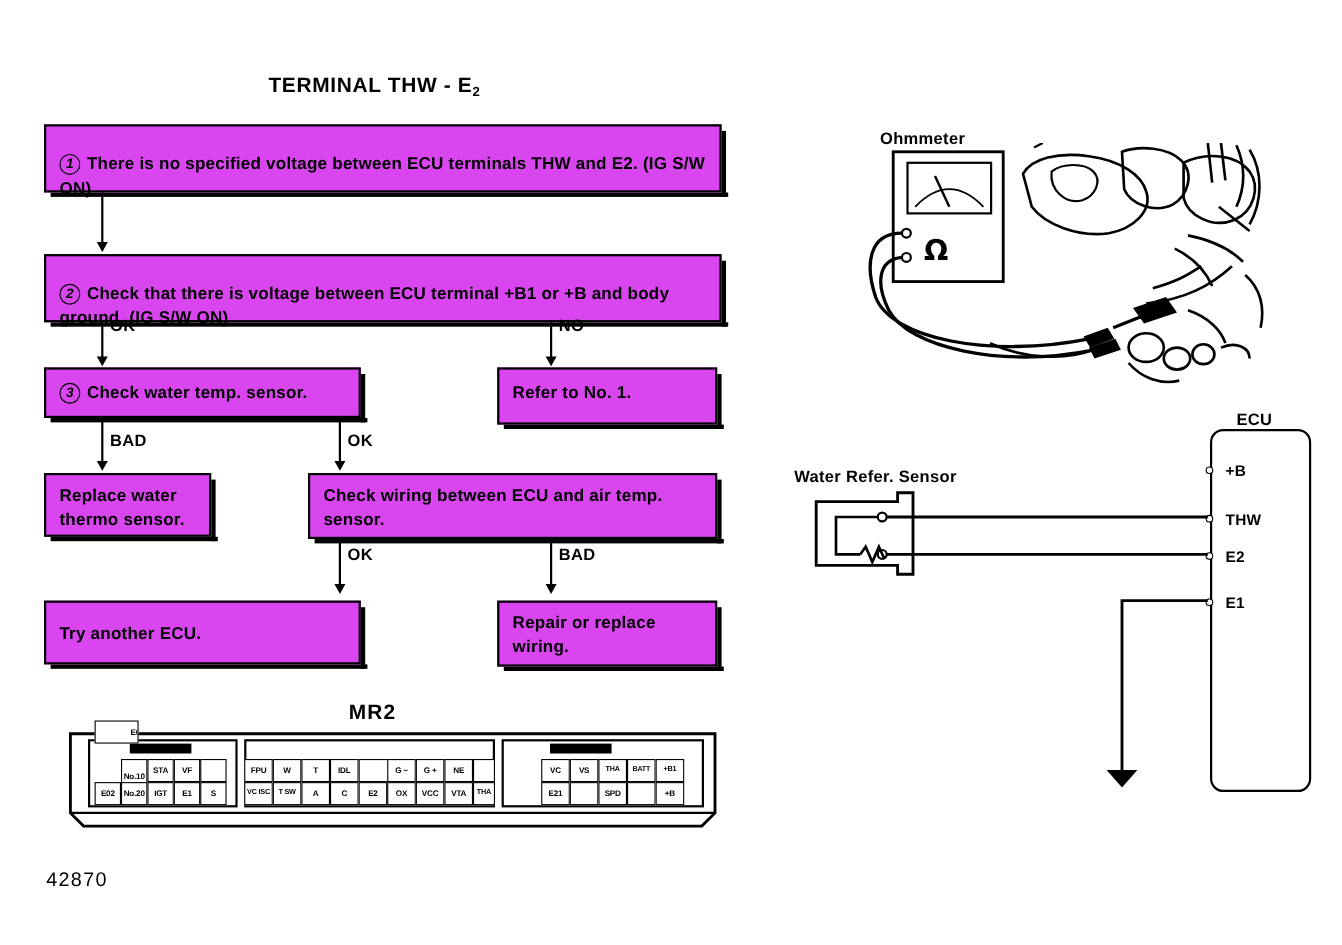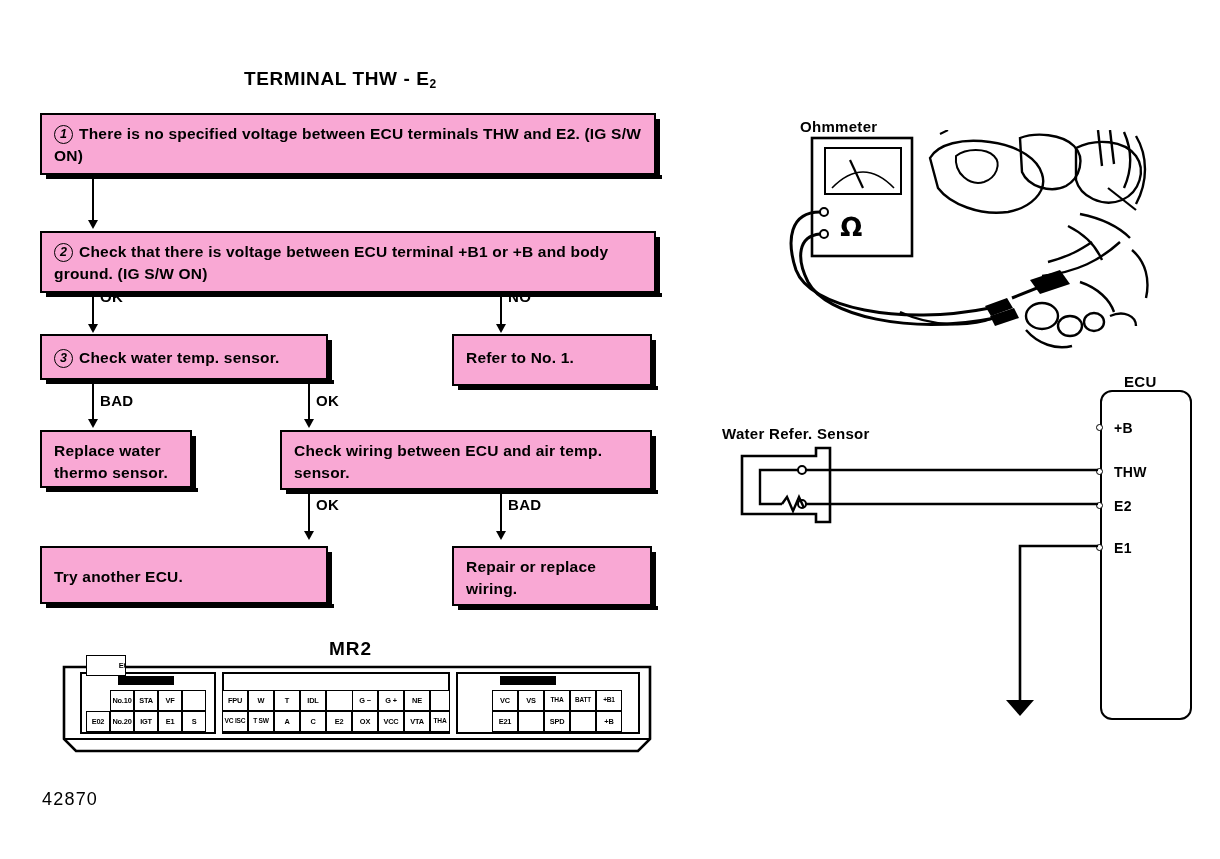--- a/index.html
+++ b/index.html
@@ -17,27 +17,27 @@
     height: 859px;
     overflow: hidden;
     background: #ffffff;
   }
   .abs { position: absolute; }
 
   
   .fbox {
     position: absolute;
     border: 2px solid #000;
-    background: #f9a8d4;
+    background: #d946ef;
     box-sizing: border-box;
     font-size: 15.5px;
     font-weight: 600;
     line-height: 1.45;
     letter-spacing: 0.2px;
-    padding: 8px 10px 8px 12px;
+    padding: 24px 10px 8px 12px;
   }
   .boxwrap { position: absolute; }
   .boxwrap .shadow {
     position: absolute;
     background: #000;
   }
   .num-circle {
     display: inline-block;
     width: 19px;
     height: 19px;
@@ -328,36 +328,36 @@
     <path d="M62 104 l5 -7 l6 14 l6 -14 l5 11" fill="none" stroke="#000" stroke-width="2.4"></path>
 
     <line x1="86" y1="70" x2="378" y2="70" stroke="#000" stroke-width="2.6"></line>
     <line x1="86" y1="104" x2="378" y2="104" stroke="#000" stroke-width="2.6"></line>
 
     <path d="M378 146 L300 146 L300 300" fill="none" stroke="#000" stroke-width="2.6"></path>
 
     <path d="M286 300 L314 300 L300 316 Z" fill="#000"></path>
   </svg>
 
-  <div class="mr2-title" style="left:317px; top:638px;margin-left:12px;">MR2</div>
+  <div class="mr2-title" style="left:317px; top:638px;">MR2</div>
 
   <svg class="abs" style="left:58px; top:665px;" width="600" height="92" viewBox="0 0 600 92">
     <path d="M6 2 L592 2 L592 74 L580 86 L18 86 L6 74 Z" fill="#ffffff" stroke="#000" stroke-width="2.6"></path>
     <line x1="6" y1="74" x2="592" y2="74" stroke="#000" stroke-width="2.2"></line>
   </svg>
 
   <div class="conn-outer" style="left:80px; top:672px; width:136px; height:62px;"></div>
   <div class="conn-outer" style="left:222px; top:672px; width:228px; height:62px;"></div>
   <div class="conn-outer" style="left:456px; top:672px; width:184px; height:62px;"></div>
 
   <div class="blackbar" style="left:118px; top:676px; width:56px; height:9px;"></div>
   <div class="blackbar" style="left:500px; top:676px; width:56px; height:9px;"></div>
 
   <div class="cell" style="left:86px; top:655px; width:24px; height:21px;padding-left:38px;">E01</div>
-  <div class="cell" style="left:110px; top:690px; width:24px; height:21px;">No.10</div>
+  <div class="cell" style="left:110px; top:690px; width:24px; height:31px;">No.10</div>
   <div class="cell" style="left:134px; top:690px; width:24px; height:21px;">STA</div>
   <div class="cell" style="left:158px; top:690px; width:24px; height:21px;">VF</div>
   <div class="cell" style="left:182px; top:690px; width:24px; height:21px;"></div>
 
   <div class="cell" style="left:86px; top:711px; width:24px; height:21px;">E02</div>
   <div class="cell" style="left:110px; top:711px; width:24px; height:21px;">No.20</div>
   <div class="cell" style="left:134px; top:711px; width:24px; height:21px;">IGT</div>
   <div class="cell" style="left:158px; top:711px; width:24px; height:21px;">E1</div>
   <div class="cell" style="left:182px; top:711px; width:24px; height:21px;">S</div>
 

